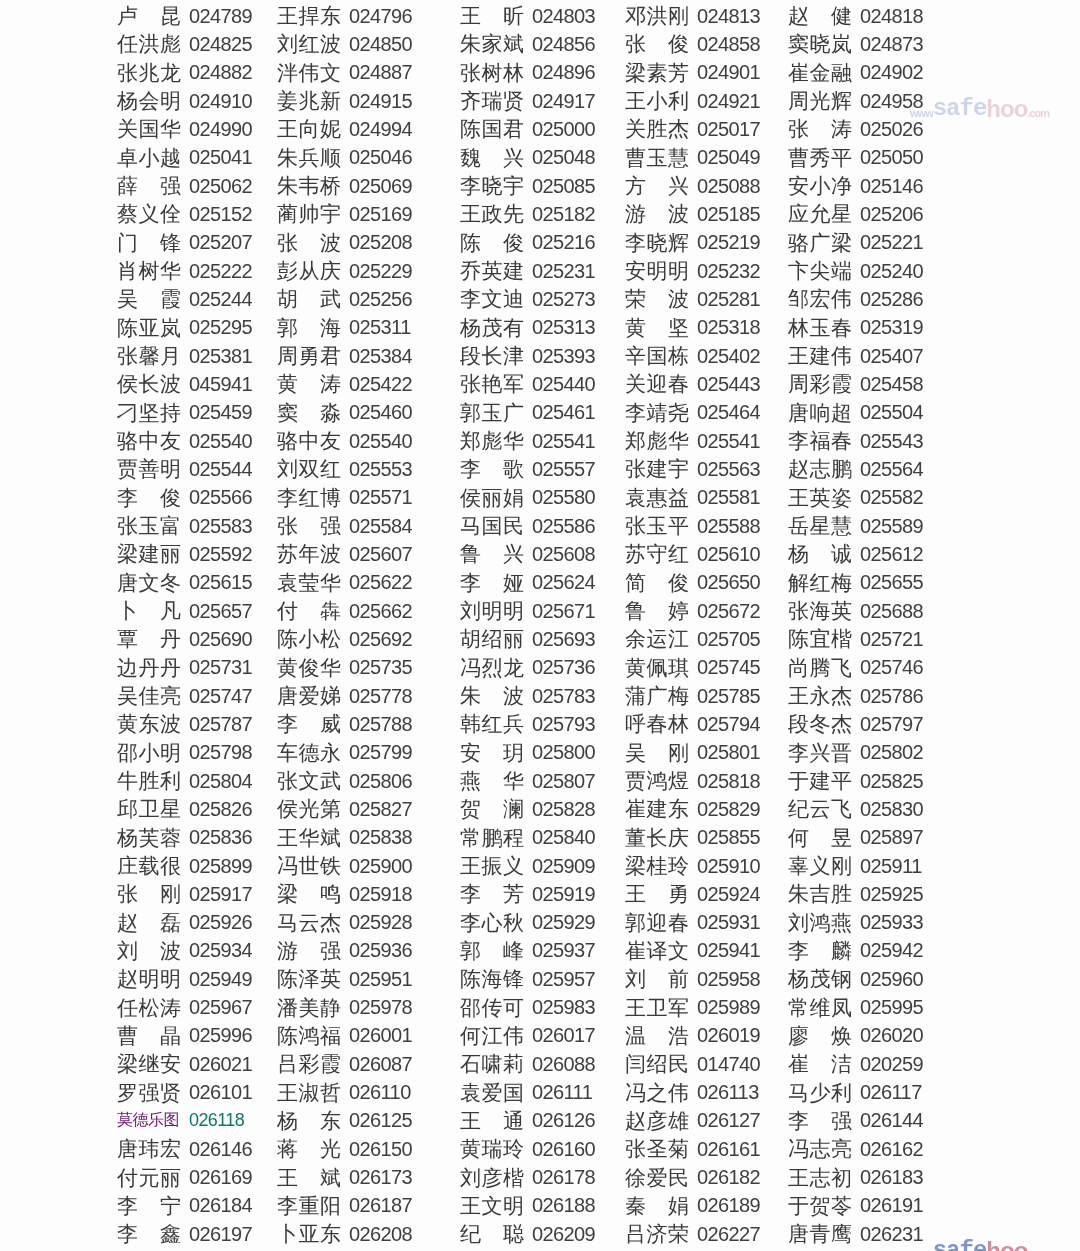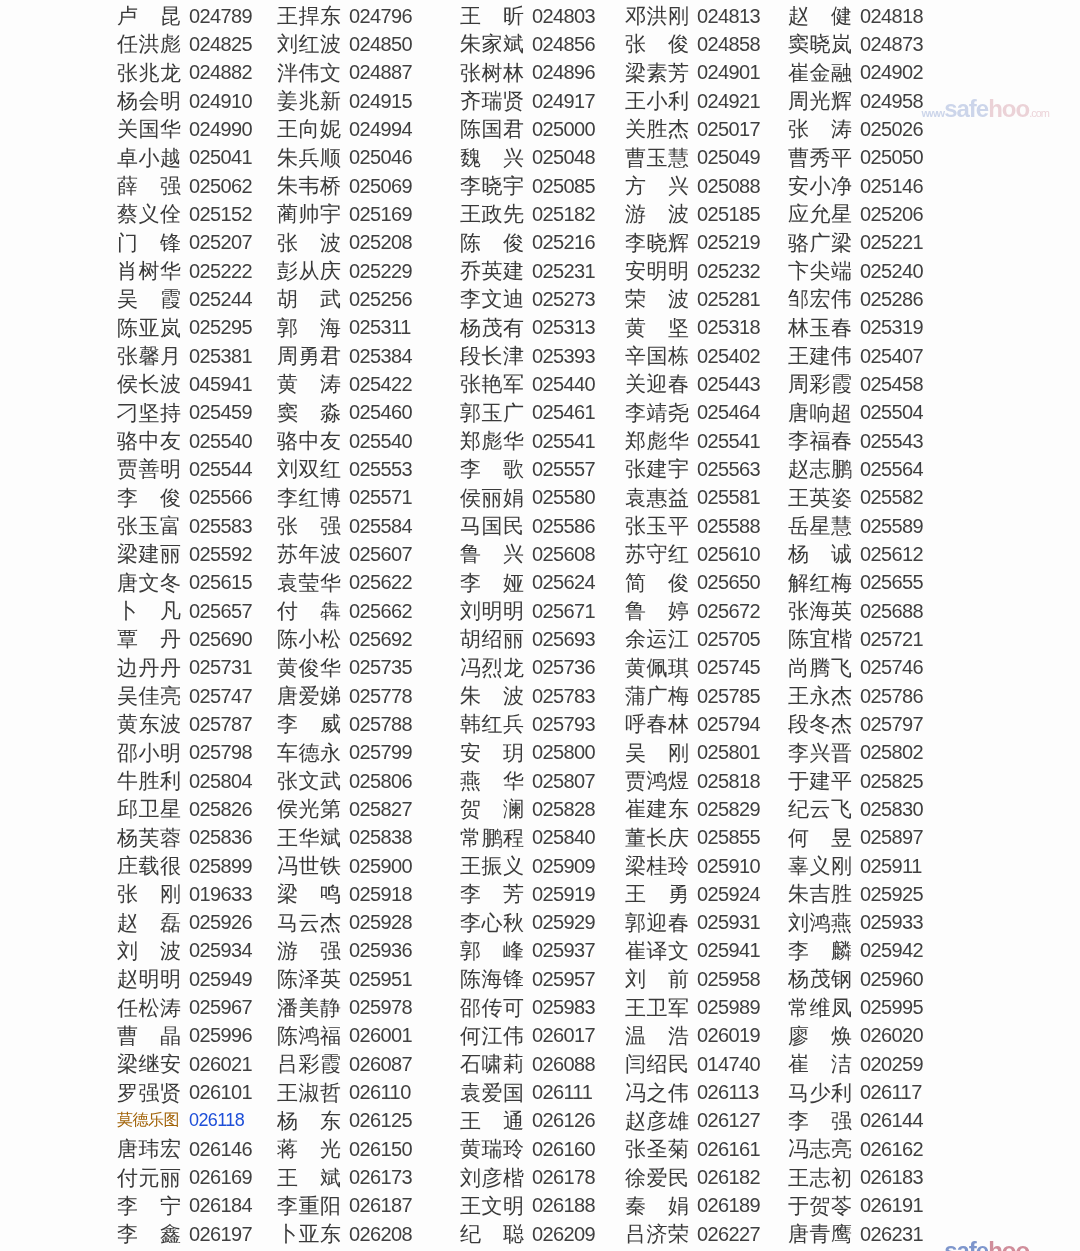--- a/index.html
+++ b/index.html
@@ -34,47 +34,47 @@
   .person-num{
     display:inline-block;
     margin-left:6px;
     font-size:20px;
     letter-spacing:-0.6px;
     color:#3f3f3f;
   }
   .cell.long .person-name{
     font-size:16px;
     letter-spacing:-0.5px;
-    color:#a16207;
+    color:#701a75;
   }
   .cell.long .person-num{
     font-size:18px;
-    color:#1d4ed8;
+    color:#0f766e;
   }
   .watermark{
     position:absolute;
     right:31px;
     display:flex;
     align-items:flex-end;
     line-height:1;
     user-select:none;
     margin-top:24px;
   }
   .watermark .w-www{
     font-size:11px;font-weight:bold;letter-spacing:-1px;
     padding-bottom:2px;
   }
   .watermark .w-safe{
-    font-size:24px;font-weight:bold;letter-spacing:-1px;
+    font-size:24px;font-weight:bold;letter-spacing:-1px;font-family:Liberation Mono, monospace;
   }
   .watermark .w-hoo{
     font-size:24px;font-weight:bold;letter-spacing:-1px;
   }
   .watermark .w-com{
-    font-size:11px;font-weight:normal;letter-spacing:-1px;
+    font-size:11px;font-weight:bold;letter-spacing:-1px;
     padding-bottom:2px;
   }
   .wm-bottom{top:1215px;}
   .wm-top{top:73px;opacity:0.38;}
 </style>
 </head>
 <body>
 
 <div class="page">
 
@@ -694,21 +694,21 @@
       <div class="cell">
         <span class="person-name">梁桂玲</span>
         <span class="person-num">025910</span>
       </div>
       <div class="cell">
         <span class="person-name">辜义刚</span>
         <span class="person-num">025911</span>
       </div>
       <div class="cell">
         <span class="person-name">张　刚</span>
-        <span class="person-num">019633</span>
+        <span class="person-num">025917</span>
       </div>
       <div class="cell">
         <span class="person-name">梁　鸣</span>
         <span class="person-num">025918</span>
       </div>
       <div class="cell">
         <span class="person-name">李　芳</span>
         <span class="person-num">025919</span>
       </div>
       <div class="cell">

